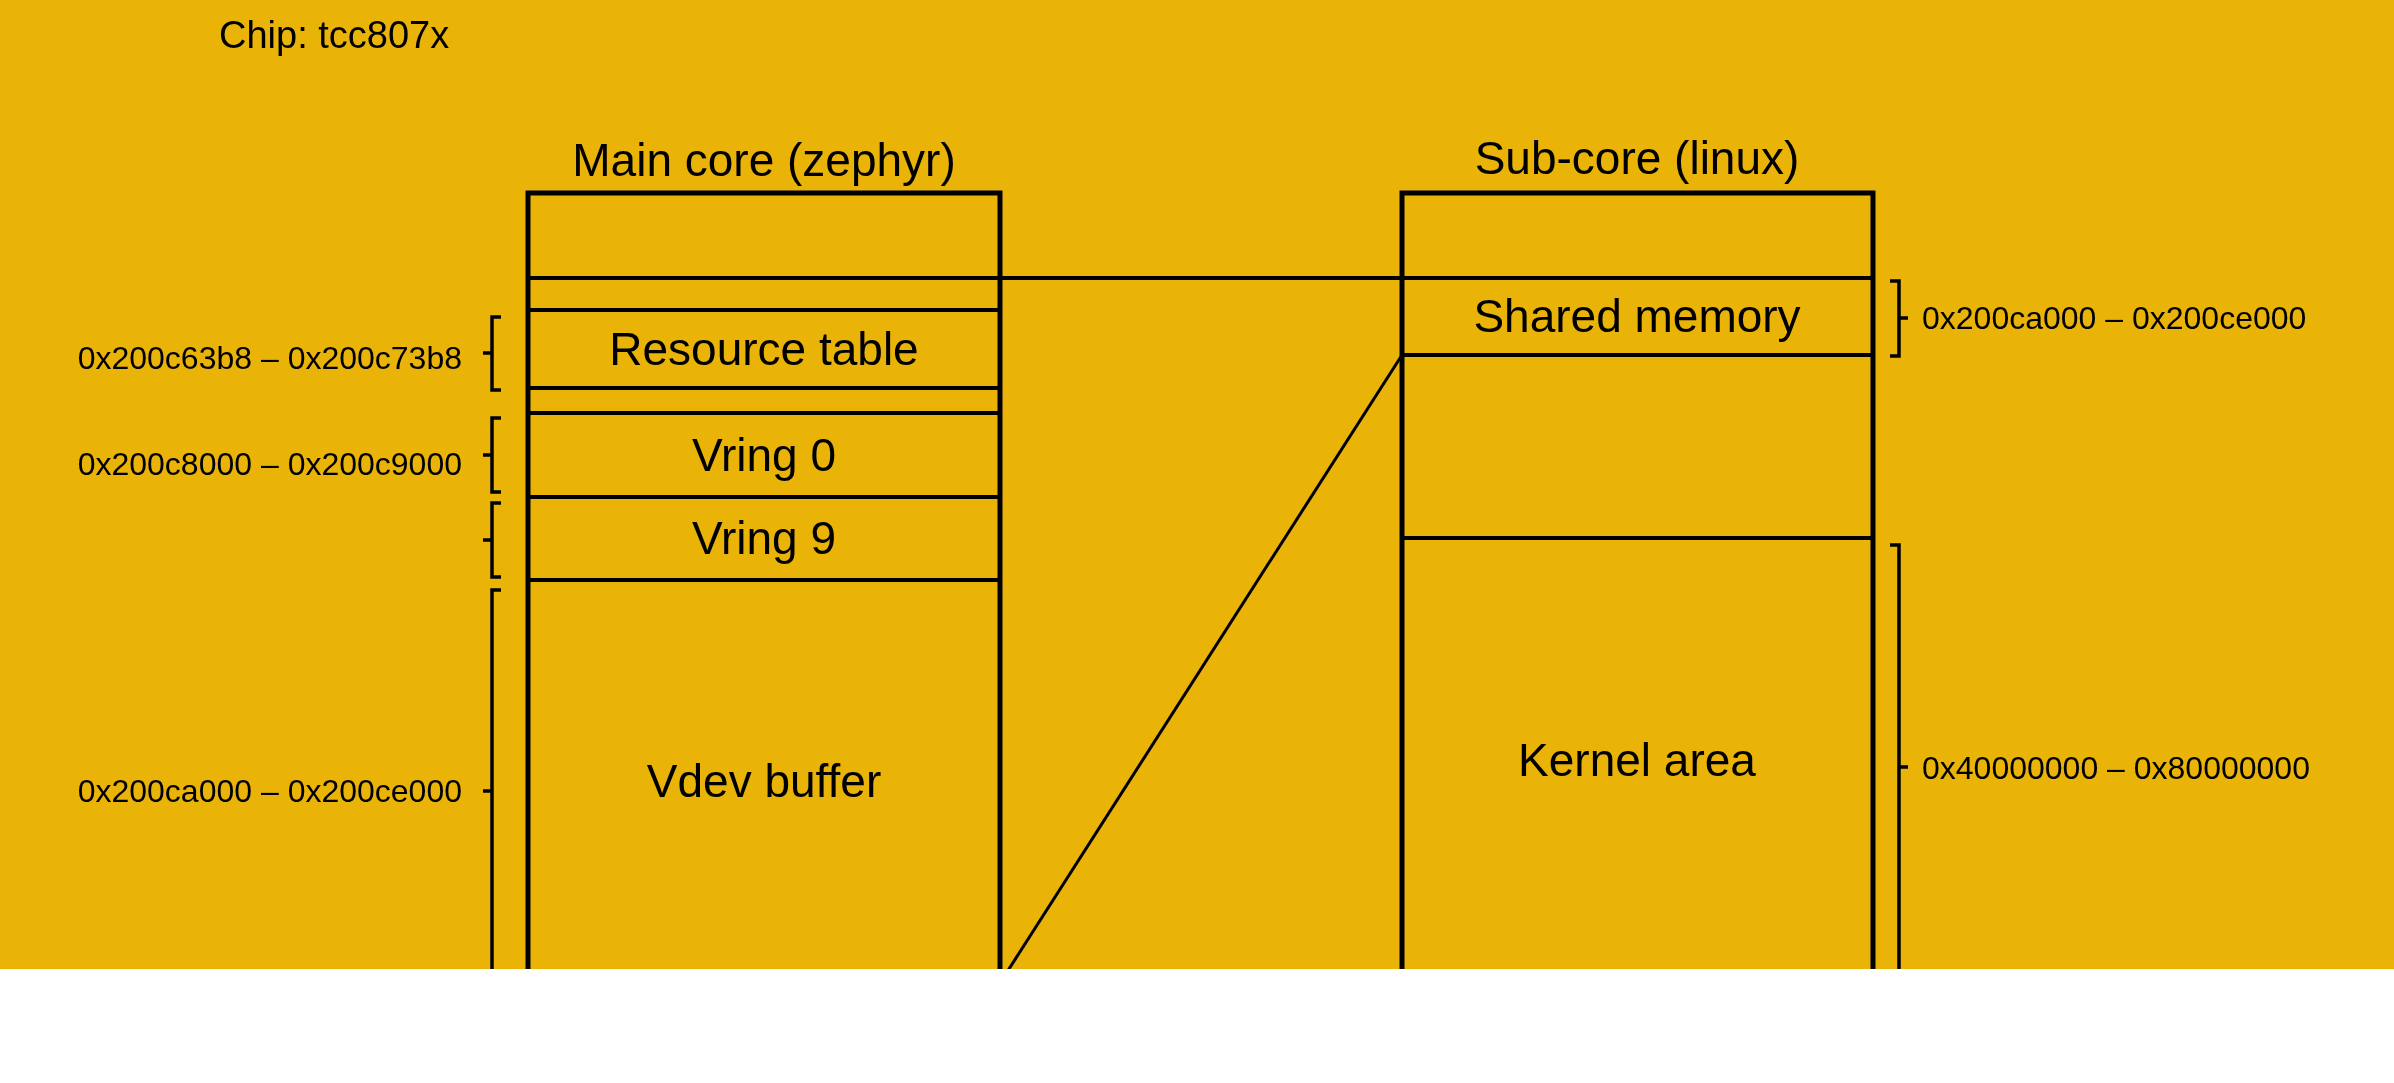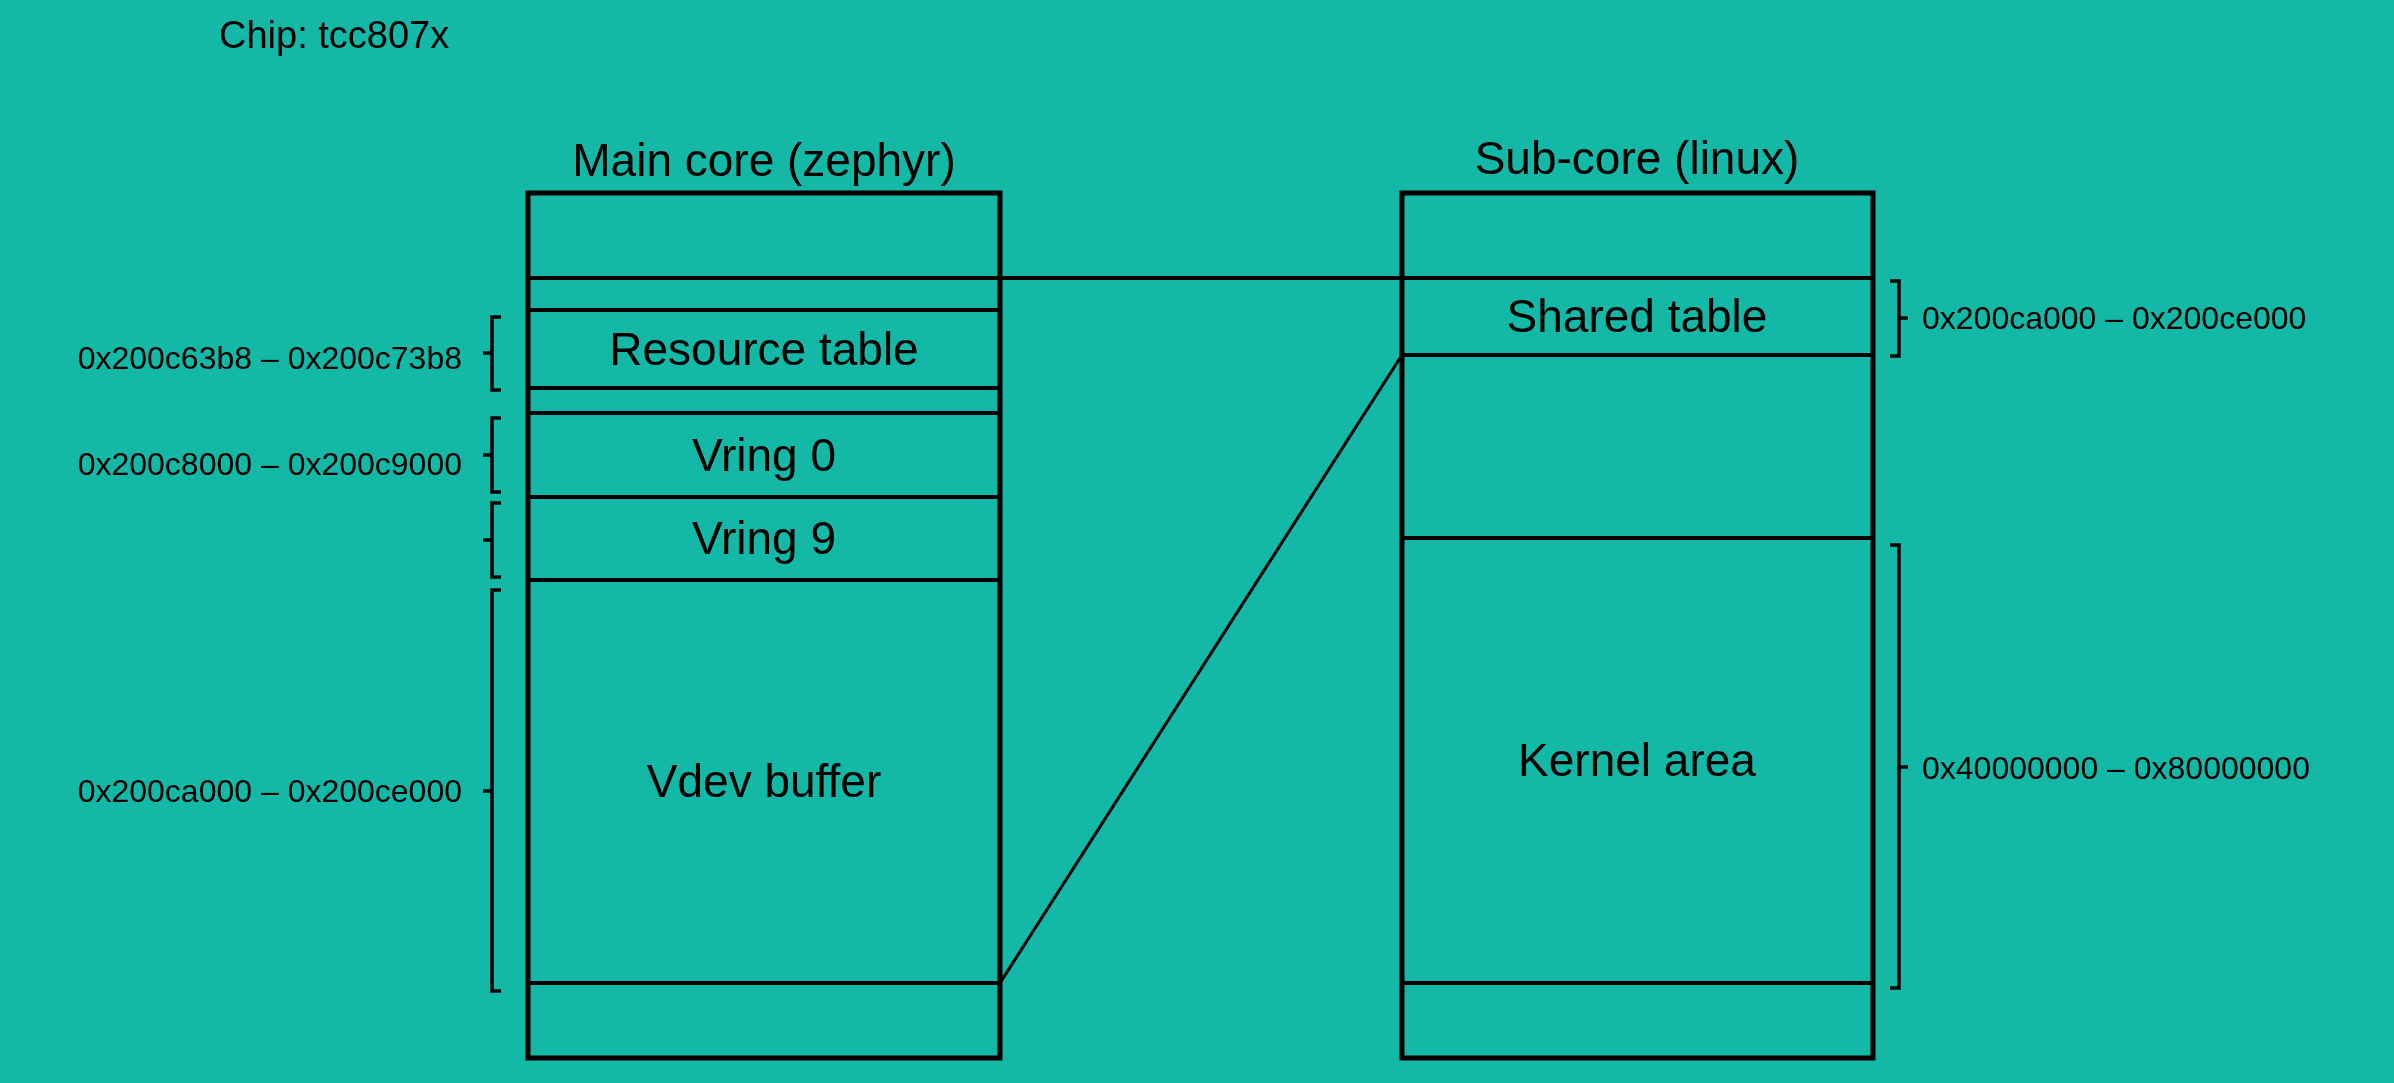--- a/index.html
+++ b/index.html
@@ -3,22 +3,22 @@
 <meta charset="utf-8">
 <style>
   html, body {
     margin: 0;
     padding: 0;
     background: #ffffff;
   }
   #canvas {
     position: relative;
     width: 2394px;
-    height: 1083px;
-    background: #14b8a6;
+    height: 969px;
+    background: #eab308;
     font-family: "Liberation Sans", "DejaVu Sans", sans-serif;
     color: #000000;
     overflow: hidden;
   }
   #diagram-svg {
     position: absolute;
     left: 0;
     top: 0;
     width: 2394px;
     height: 1083px;
@@ -110,21 +110,21 @@
   <div class="txt chip-label">Chip: tcc807x</div>
 
   <div class="txt centered col-title main-core-title">Main core (zephyr)</div>
   <div class="txt centered section-label resource-table-label">Resource table</div>
 
   <div class="txt centered col-title sub-core-title">Sub-core (linux)</div>
   <div class="txt centered section-label vring0-label">Vring 0</div>
   <div class="txt centered section-label vring1-label">Vring 9</div>
   <div class="txt centered section-label vdev-buffer-label">Vdev buffer</div>
 
-  <div class="txt centered section-label shared-memory-label">Shared table</div>
+  <div class="txt centered section-label shared-memory-label">Shared memory</div>
   <div class="txt centered section-label kernel-area-label">Kernel area</div>
 
   <div class="txt vcentered addr-label addr-left addr-l1">0x200c63b8 – 0x200c73b8</div>
   <div class="txt vcentered addr-label addr-left addr-l2">0x200c8000 – 0x200c9000</div>
   <div class="txt vcentered addr-label addr-left addr-l4">0x200ca000 – 0x200ce000</div>
 
   <div class="txt vcentered addr-label addr-right addr-r1">0x200ca000 – 0x200ce000</div>
   <div class="txt vcentered addr-label addr-right addr-r2">0x40000000 – 0x80000000</div>
 
 </div>

